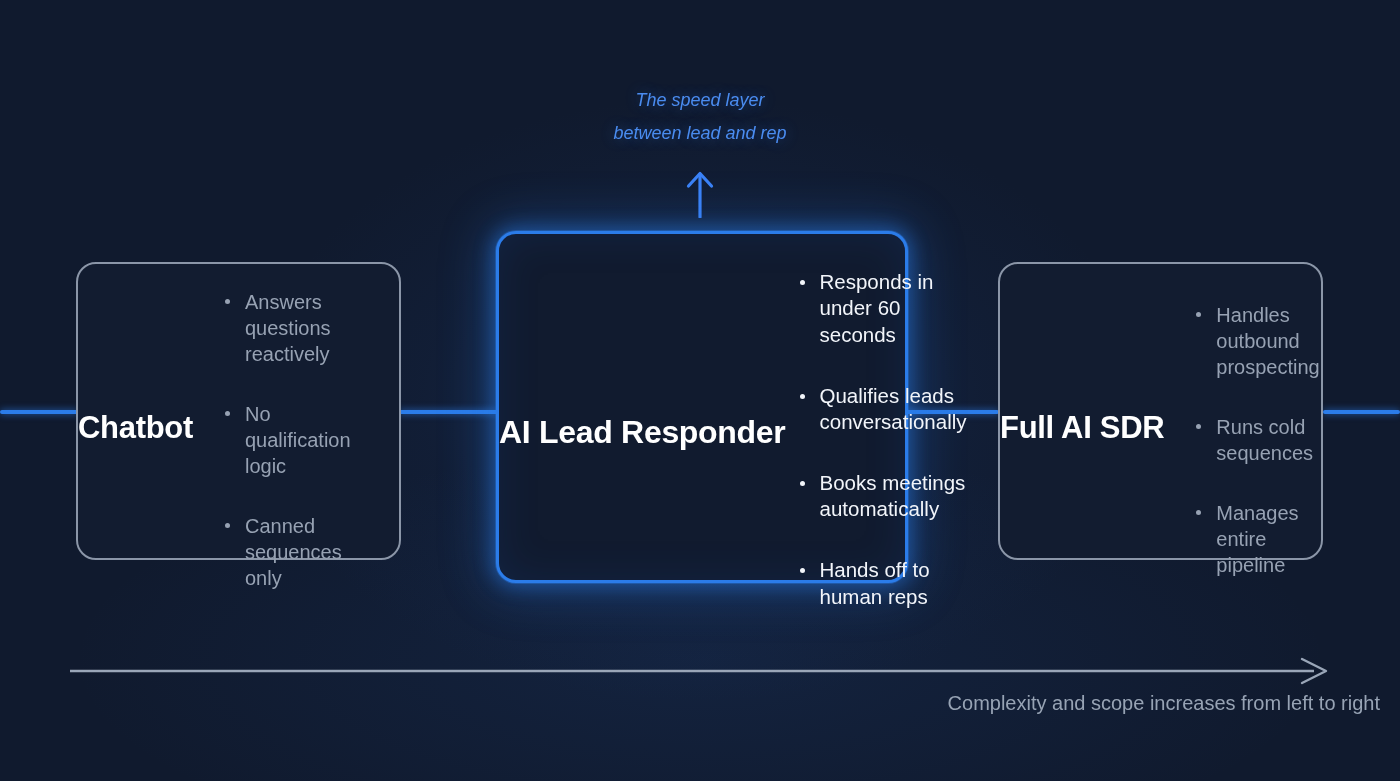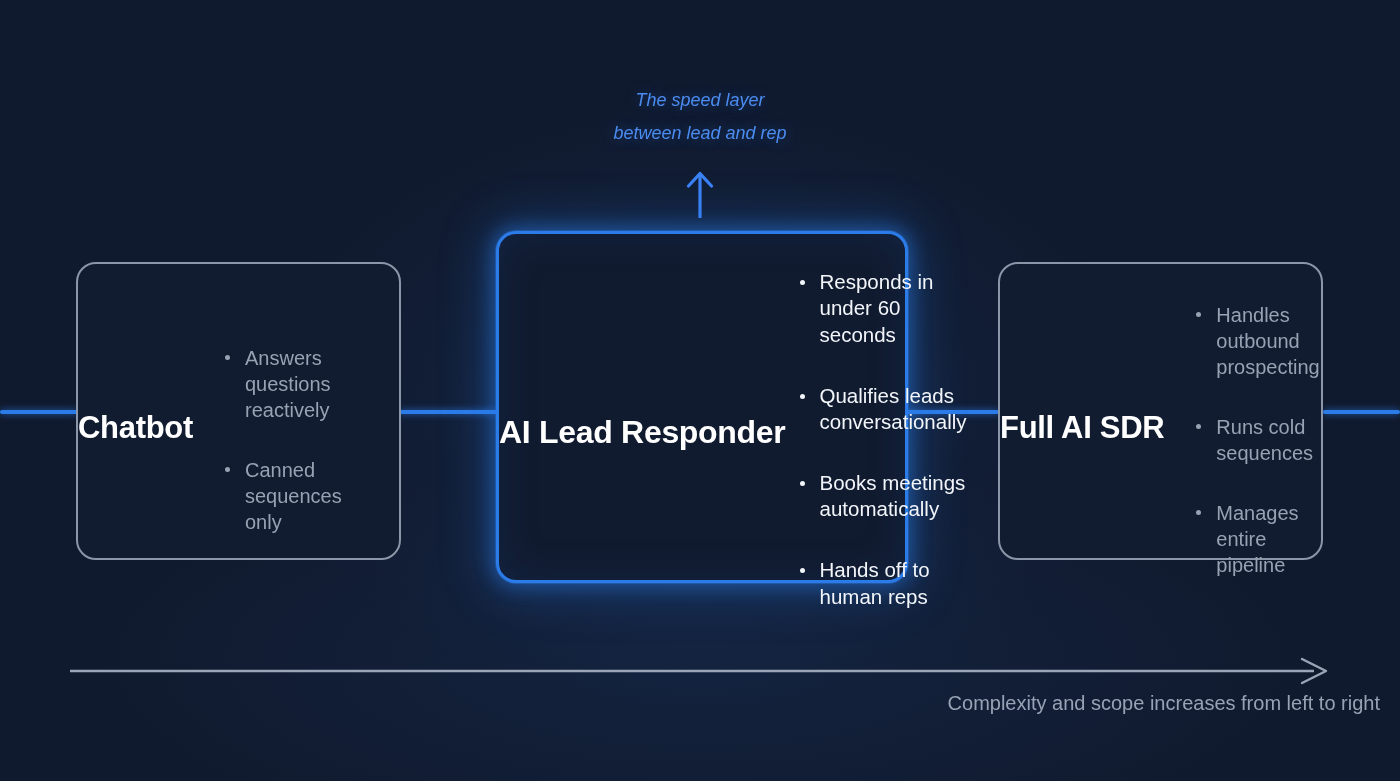--- a/index.html
+++ b/index.html
@@ -185,20 +185,21 @@
 
   <svg id="callout-arrow" viewBox="0 0 38 48">
     <line x1="19" y1="47" x2="19" y2="4" stroke="#3b82f6" stroke-width="3.2" stroke-linecap="round"></line>
     <polyline points="7.5,16 19,3.5 30.5,16" fill="none" stroke="#3b82f6" stroke-width="3.2" stroke-linecap="round" stroke-linejoin="round"></polyline>
   </svg>
 
   <div class="card side" id="card-chatbot">
     <div class="card-title">Chatbot</div>
     <ul class="bullets">
       <li class="bullet">Answers questions reactively</li>
+      <li class="bullet">No qualification logic</li>
       <li class="bullet">Canned sequences only</li>
     </ul>
   </div>
 
   <div class="card featured" id="card-responder">
     <div class="card-title">AI Lead Responder</div>
     <ul class="bullets">
       <li class="bullet">Responds in under 60 seconds</li>
       <li class="bullet">Qualifies leads conversationally</li>
       <li class="bullet">Books meetings automatically</li>

